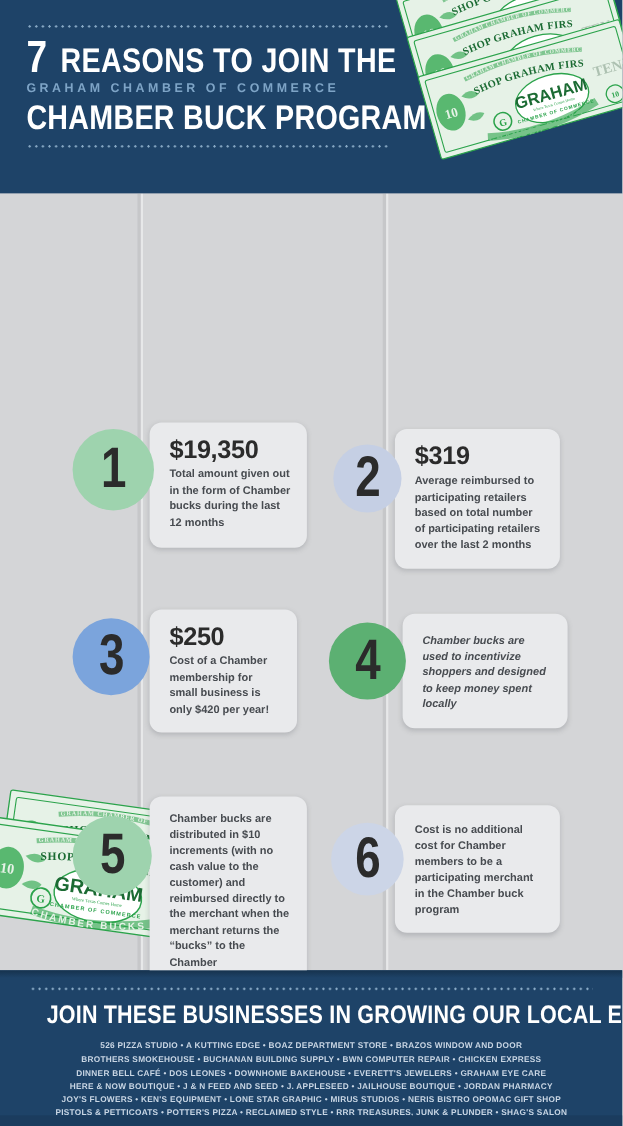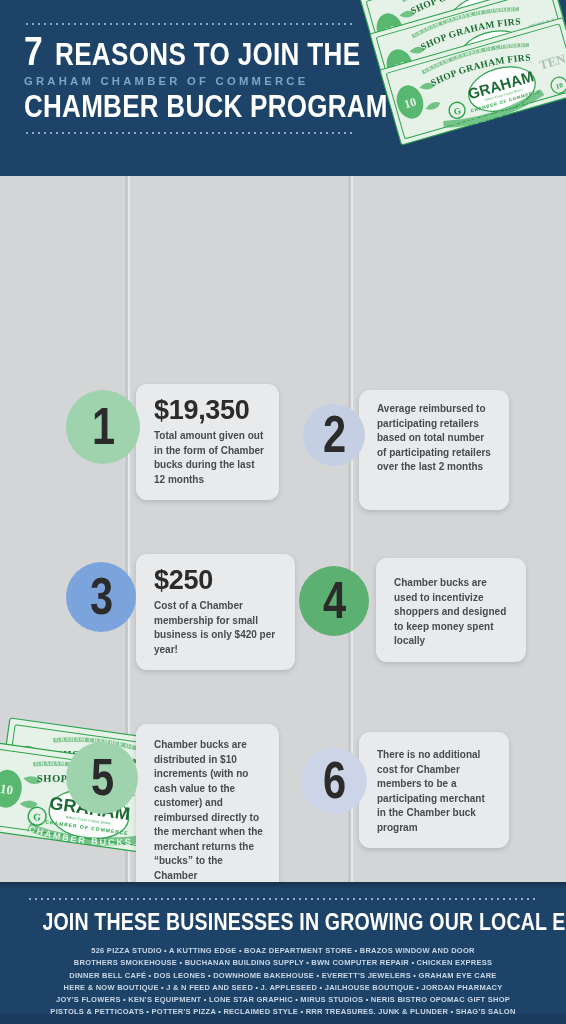--- a/index.html
+++ b/index.html
@@ -67,21 +67,21 @@
     font-family:"Liberation Sans Narrow","Liberation Sans",sans-serif;
     font-weight:bold; font-size:52px; color:#2b2b2b; line-height:1;
     transform:scaleX(.80) translateY(-1px);
   }
   .card{
     position:absolute; background:#e9eaec; border-radius:11px;
     box-shadow:0 2px 5px rgba(110,112,118,.30);
     padding:12px 14px 13px 18px; z-index:2;
   }
   .amount{
-    font-size:27px; font-weight:bold; color:#2b2b2b; letter-spacing:-.3px;
+    font-size:23px; font-weight:bold; color:#2b2b2b; letter-spacing:-.3px;
     margin-bottom:5px; line-height:1.05;
   }
   .desc{
     font-size:10px; font-weight:bold; color:#474b50; line-height:1.45;
   }
 
   
   .btm-bills{ position:absolute; left:-10px; top:12px; width:270px; height:165px; z-index:1; }
 
   
@@ -230,50 +230,51 @@
     </div>
     <div class="card" style="left:136px; top:208px; width:143px; min-height:114px;">
       <div class="amount">$19,350</div>
       <div class="desc">Total amount given out in the form of Chamber bucks during the last 12 months</div>
     </div>
 
     <div class="circle" style="left:303px; top:228px; width:62px; height:62px; background:#c5cfe4;">
       <span>2</span>
     </div>
     <div class="card" style="left:359px; top:214px; width:150px; min-height:120px;">
+      <div class="amount">$319</div>
       <div class="desc">Average reimbursed to participating retailers based on total number of participating retailers over the last 2 months</div>
     </div>
 
     <div class="circle" style="left:66px; top:386px; width:70px; height:70px; background:#7ba4dc;">
       <span>3</span>
     </div>
-    <div class="card" style="left:136px; top:378px; width:159px; min-height:112px;">
+    <div class="card" style="left:136px; top:378px; width:134px; min-height:112px;">
       <div class="amount">$250</div>
       <div class="desc">Cost of a Chamber membership for small business is only $420 per year!</div>
     </div>
 
     <div class="circle" style="left:299px; top:390px; width:70px; height:70px; background:#5cb072;">
       <span>4</span>
     </div>
-    <div class="card" style="left:376px; top:382px; width:150px; min-height:100px; padding-top:18px;">
+    <div class="card" style="left:366px; top:382px; width:150px; min-height:100px; padding-top:18px;font-style:italic;">
       <div class="desc">Chamber bucks are used to incentivize shoppers and designed to keep money spent locally</div>
     </div>
 
     <div class="circle" style="left:66px; top:566px; width:72px; height:72px; background:#9ed3ae;">
       <span>5</span>
     </div>
     <div class="card" style="left:136px; top:548px; width:143px; min-height:120px; padding-top:14px;">
       <div class="desc">Chamber bucks are distributed in $10 increments (with no cash value to the customer) and reimbursed directly to the merchant when the merchant returns the “bucks” to the Chamber</div>
     </div>
 
     <div class="circle" style="left:301px; top:572px; width:66px; height:66px; background:#ccd5e7;">
       <span>6</span>
     </div>
     <div class="card" style="left:359px; top:556px; width:150px; min-height:108px; padding-top:16px;">
-      <div class="desc">There is no additional cost for Chamber members to be a participating merchant in the Chamber buck program</div>
+      <div class="desc">Cost is no additional cost for Chamber members to be a participating merchant in the Chamber buck program</div>
     </div>
 
   </div>
 
   <div class="footer">
     <div class="f-dots"></div>
     <div class="f-title">JOIN THESE BUSINESSES IN GROWING OUR LOCAL ECONOMY</div>
     <div class="biz">
       <div>526 PIZZA STUDIO • A KUTTING EDGE • BOAZ DEPARTMENT STORE •  BRAZOS WINDOW AND DOOR</div>
       <div>BROTHERS SMOKEHOUSE • BUCHANAN BUILDING SUPPLY •  BWN COMPUTER REPAIR • CHICKEN EXPRESS</div>

